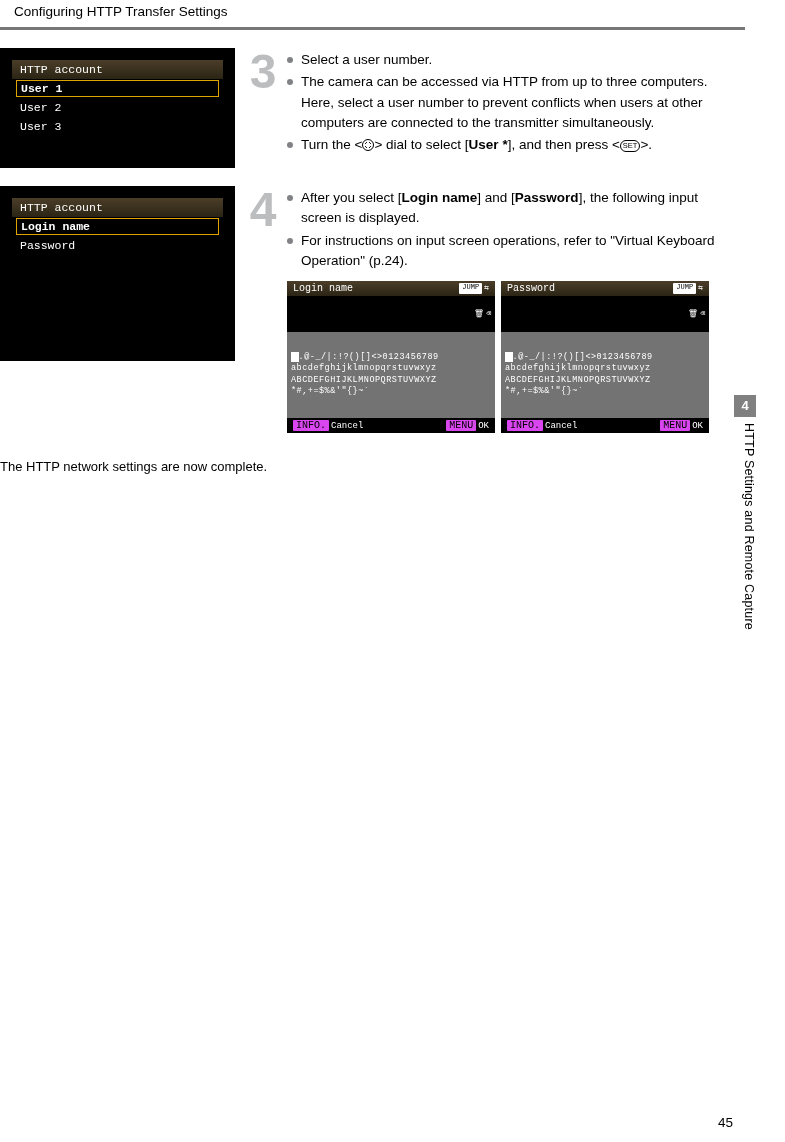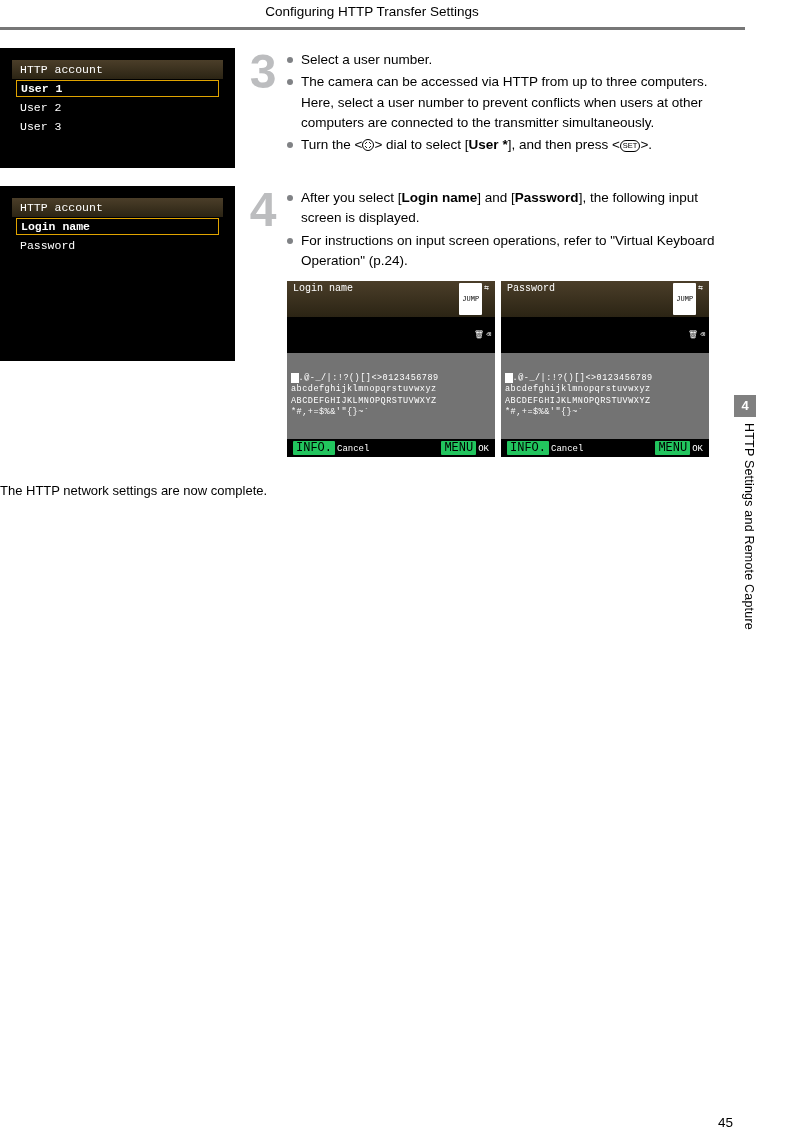--- a/index.html
+++ b/index.html
@@ -6,21 +6,21 @@
   body {
     font-family: Arial, Helvetica, sans-serif;
     font-size: 13.5px;
     color: #000;
     width: 785px;
     height: 1142px;
     position: relative;
     background: #fff;
   }
   .page-header {
-    text-align: center;
+    text-align: left;
     padding: 4px 55px 0 14px;
     font-size: 13.5px;
   }
   .header-rule {
     border: none;
     border-top: 3px solid #777;
     margin: 8px 0 0 0;
     width: 745px;
   }
   .content {
@@ -123,21 +123,21 @@
     color: #fff;
   }
   .vk .titlebar {
     background: linear-gradient(#4b3e29, #2b2414);
     font-size: 10px;
     padding: 2px 6px;
     display:flex;
     justify-content:space-between;
   }
   .vk .titlebar .right { display:flex; gap:2px; }
-  .vk .jump { background:#fff; color:#000; font-size:7px; padding:12px 3px; border-radius:1px; }
+  .vk .jump { background:#fff; color:#000; font-size:7px; padding:0 3px; border-radius:1px; }
   .vk .sym { color:#fff; font-size:8px; }
   .vk .input-area {
     height: 24px;
     background:#000;
     margin:0;
     display:flex;
     align-items:flex-end;
     justify-content:flex-end;
     padding:0 4px 2px 0;
     gap:2px;
@@ -153,21 +153,21 @@
   }
   .vk .chars .hl {
     background:#fff;color:#000;padding:0 1px;
   }
   .vk .footer {
     display:flex;
     justify-content:space-between;
     padding:2px 6px;
     background:#000;
   }
-  .vk .footer .btn { background:#22c55e;color:#000;font-size:12px;padding:0 3px;border-radius:1px;margin-right:2px; }
+  .vk .footer .btn { background:#d946ef;color:#000;font-size:10px;padding:0 3px;border-radius:1px;margin-right:2px; }
   .complete-line {
     margin-top: 26px;
     font-size: 13px;
   }
   .side-tab {
     position: absolute;
     right: 29px;
     top: 395px;
     width: 22px;
     height: 342px;

